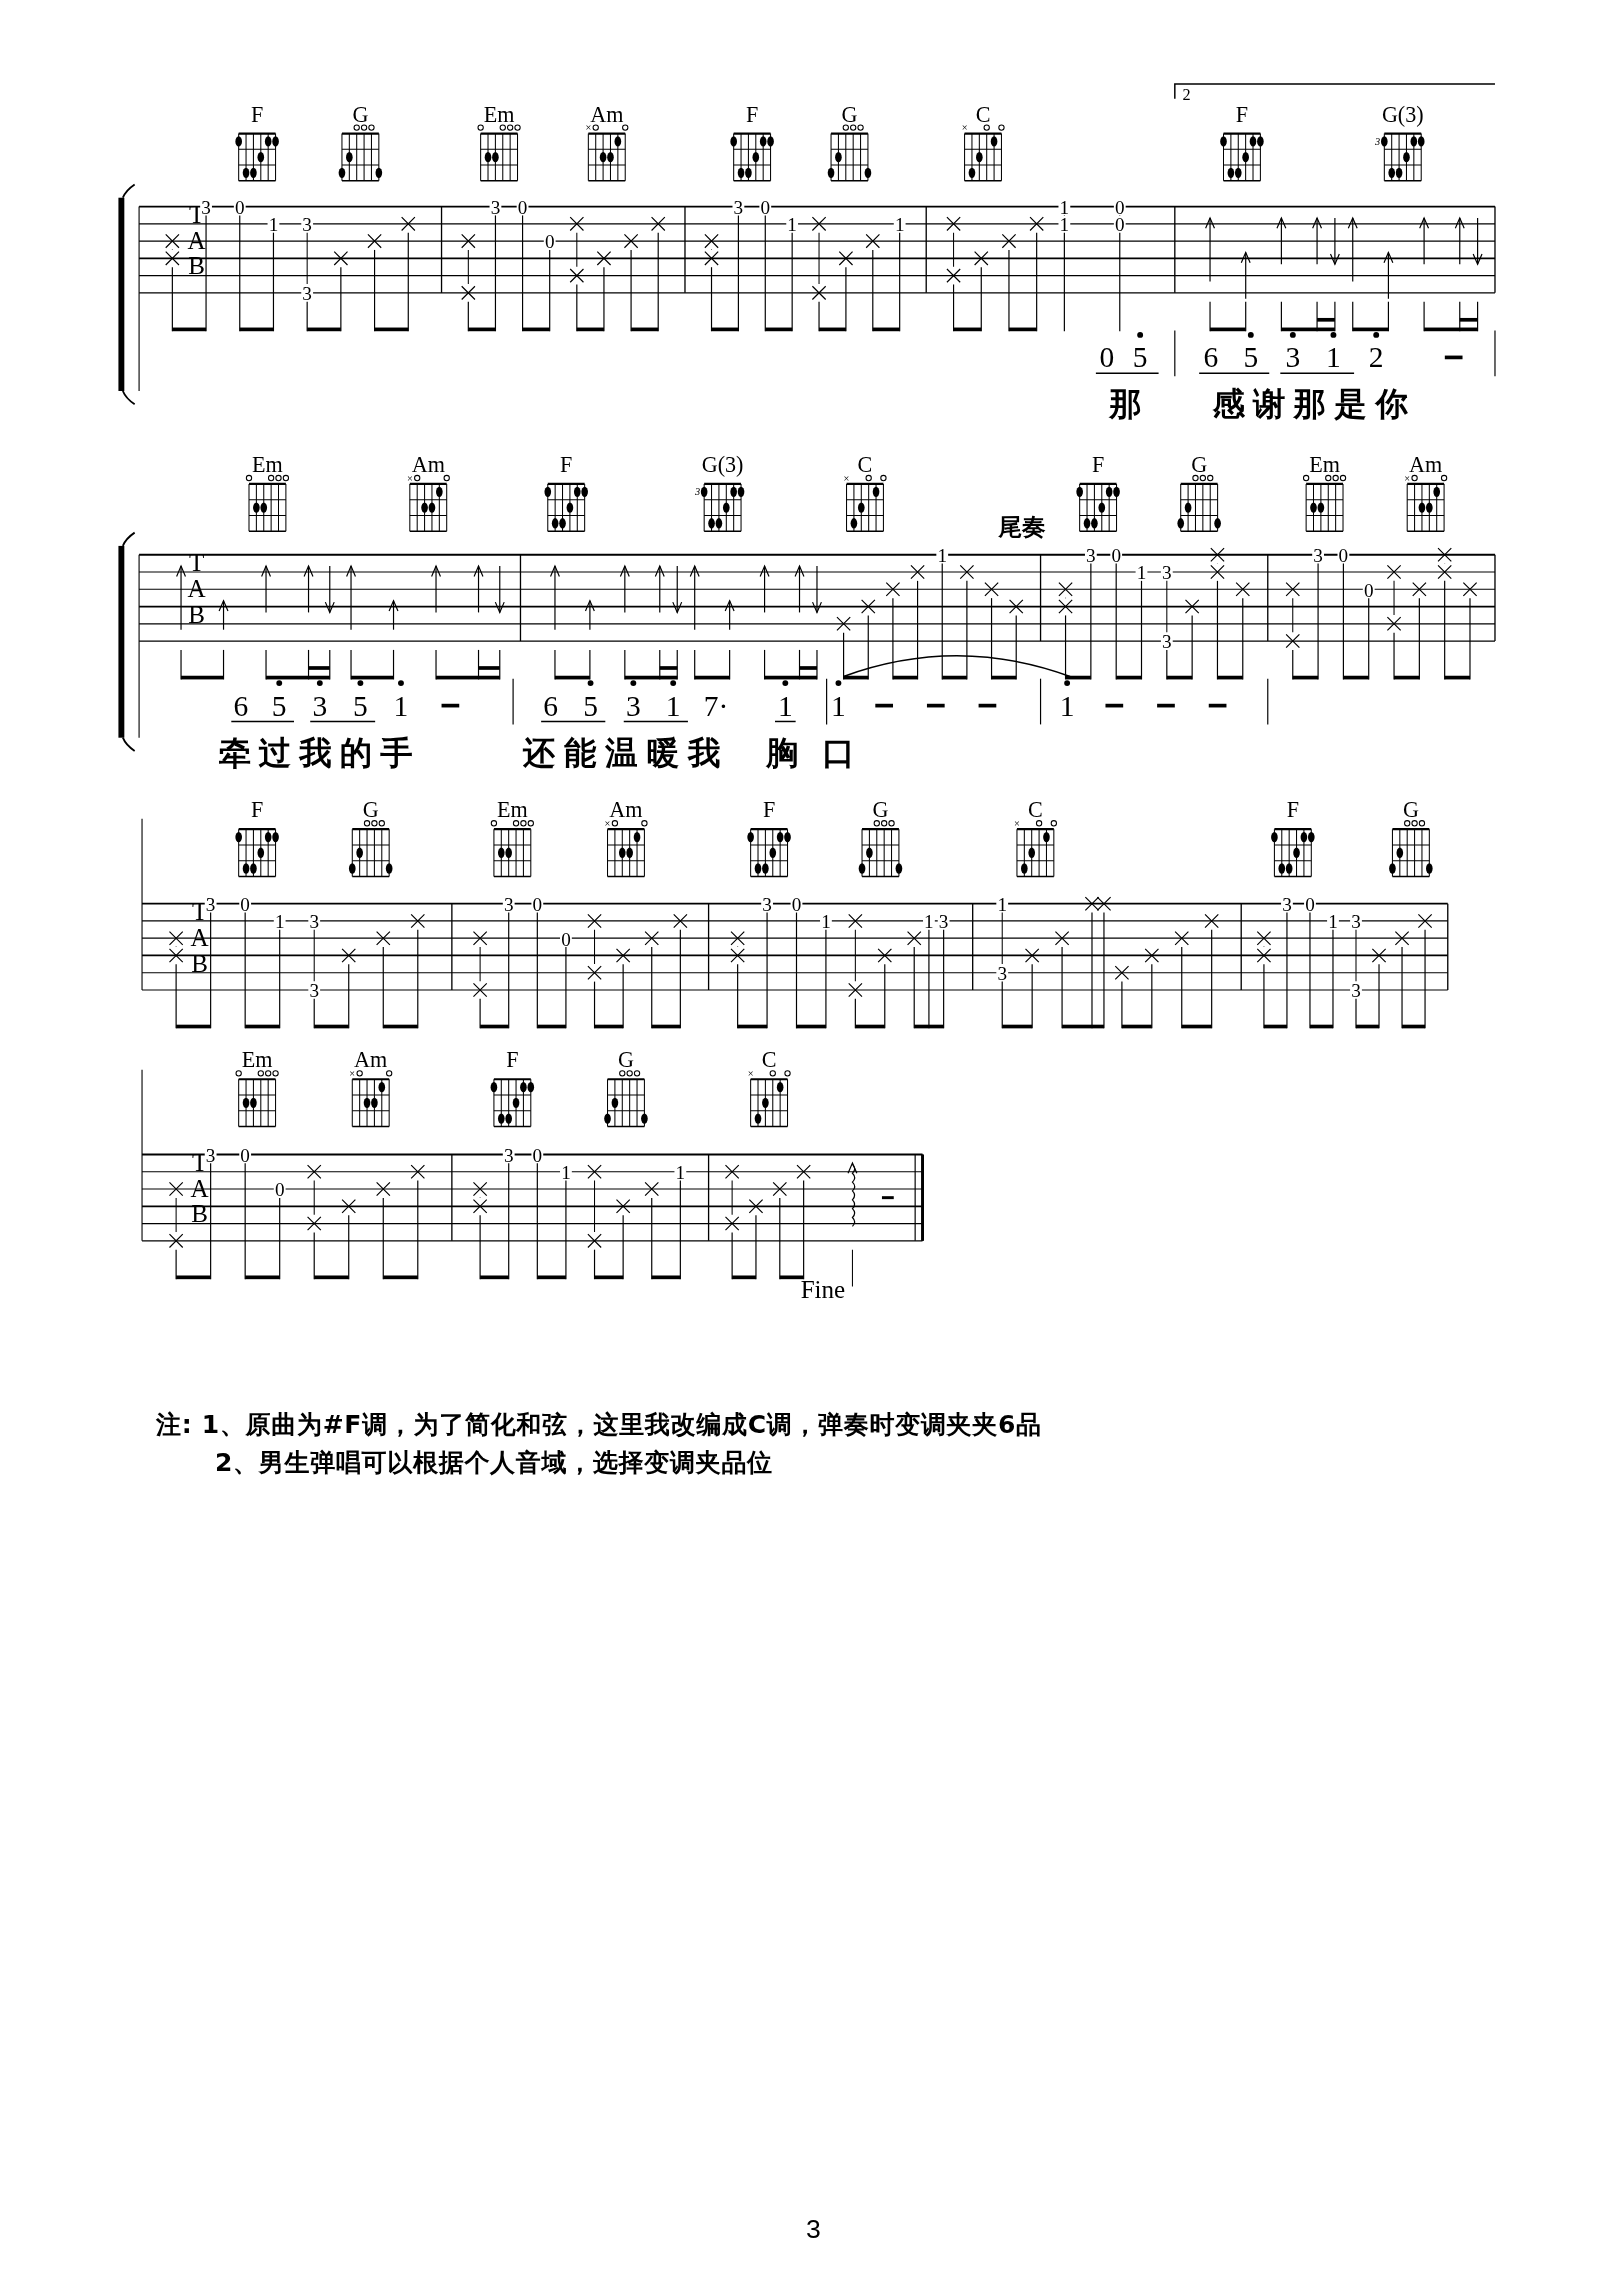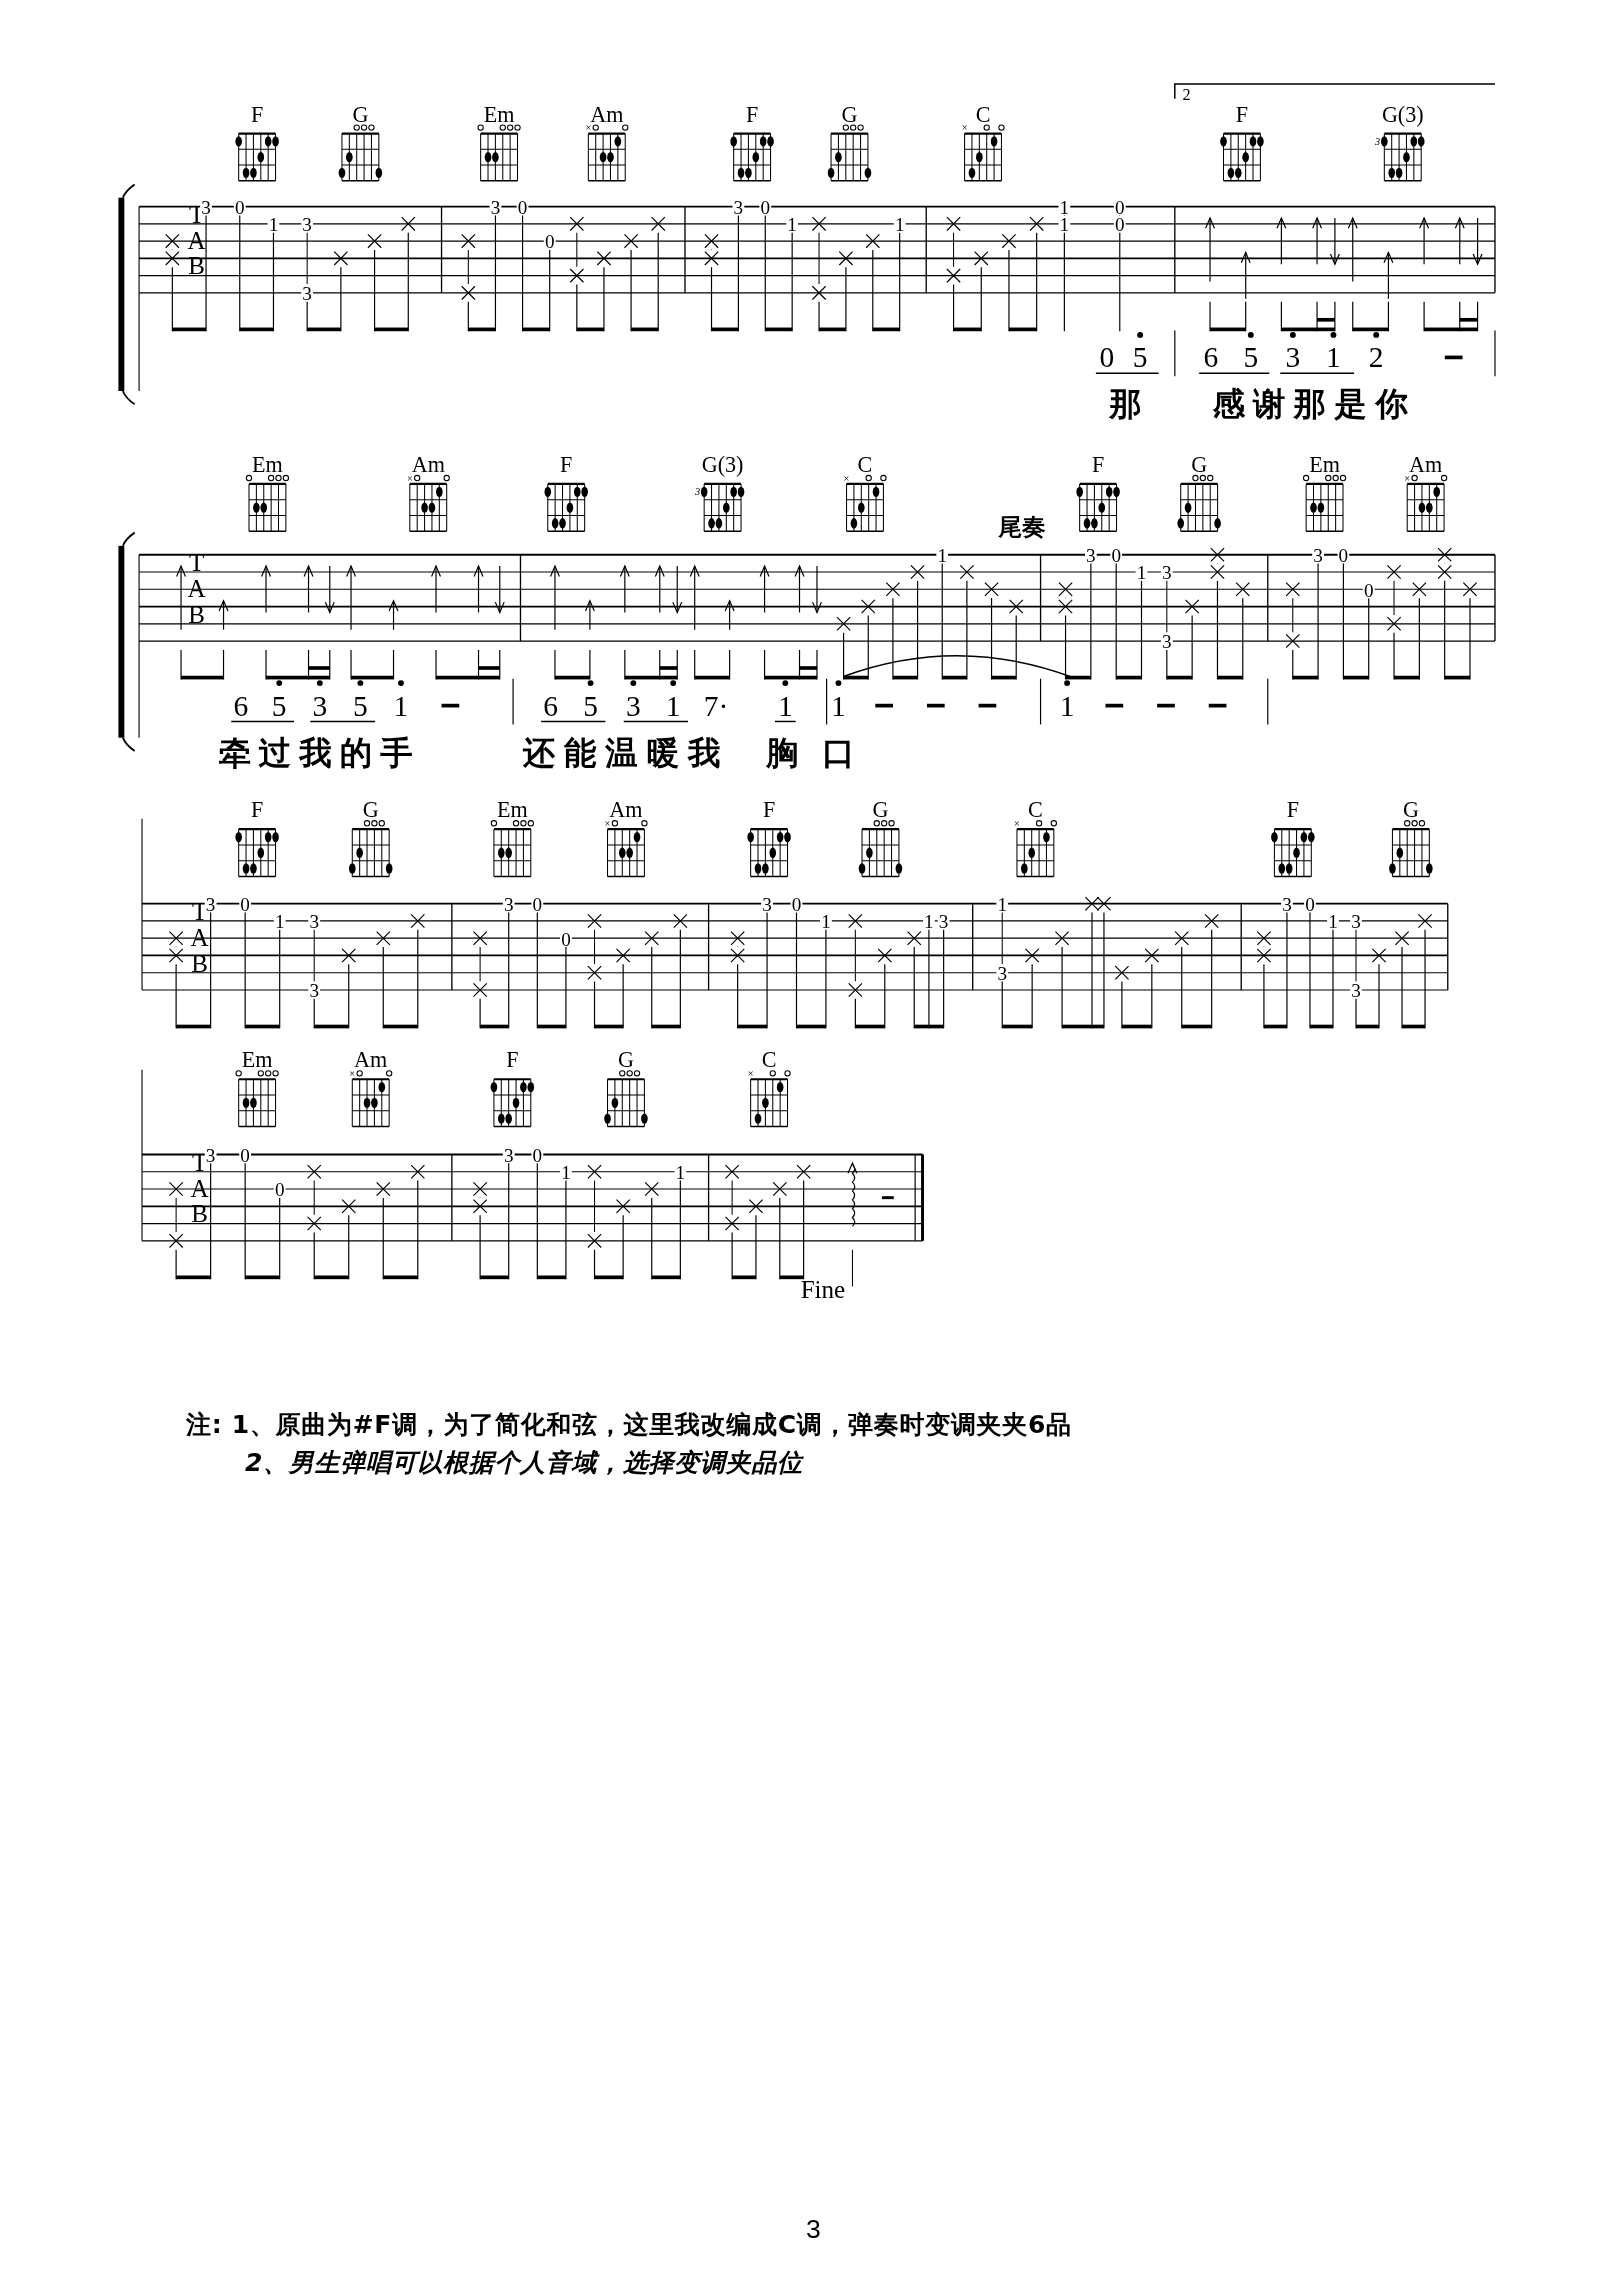--- a/index.html
+++ b/index.html
@@ -1,22 +1,22 @@
 <!DOCTYPE html>
 <html style="font-size:11.8px"><head>
 <meta charset="utf-8">
 <style>
   html, body { margin: 0; padding: 0; background: #ffffff; }
   body { width: 1623px; height: 2295px; position: relative; overflow: hidden;
          font-family: "Liberation Serif", "DejaVu Serif", serif; color: #000; }
   #sheet { position: absolute; left: 0; top: 0; }
   .notes { position: absolute; left: 156px; top: 1406px; font-family: "DejaVu Sans", "Liberation Sans", sans-serif;
            font-size: 25px; font-weight: bold; line-height: 38px; letter-spacing: 0.7px; }
-  .notes .row { white-space: nowrap; margin-left: 30px; }
-  .notes .indent { padding-left: 59px; font-style: italic; }
+  .notes .row { white-space: nowrap; }
+  .notes .indent { padding-left: 59px; }
   .page-number { position: absolute; left: 806px; top: 2214px; font-family: "Liberation Sans", sans-serif; font-size: 26.6px; }
   svg text { font-family: "Liberation Serif", "DejaVu Serif", serif; }
   .cjk { font-family: "DejaVu Sans", sans-serif; font-weight: bold; }
 </style>
 </head>
 <body>
 
 <svg id="sheet" width="1623" height="2295" viewBox="0 0 2199 3111" xmlns="http://www.w3.org/2000/svg">
     <g>
       <rect x="160" y="268" width="8" height="262" fill="#000"></rect>

